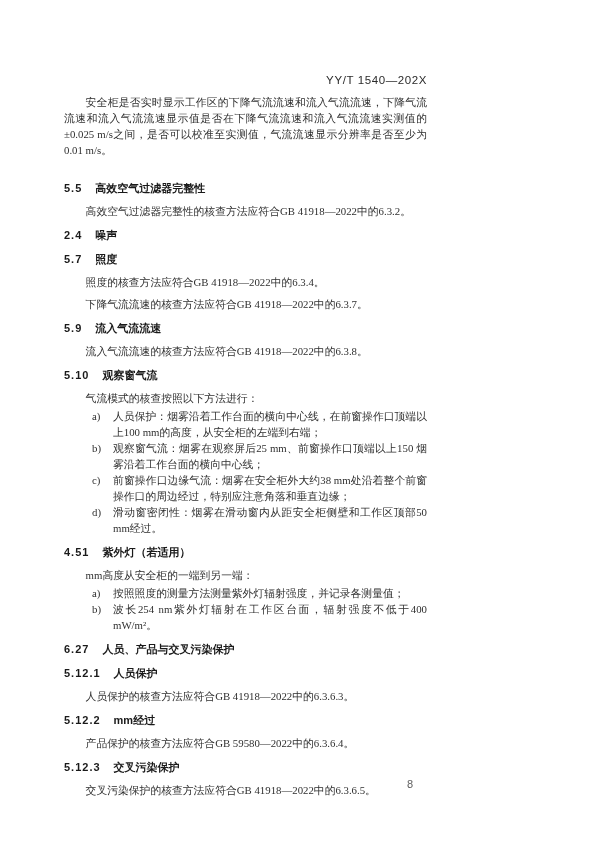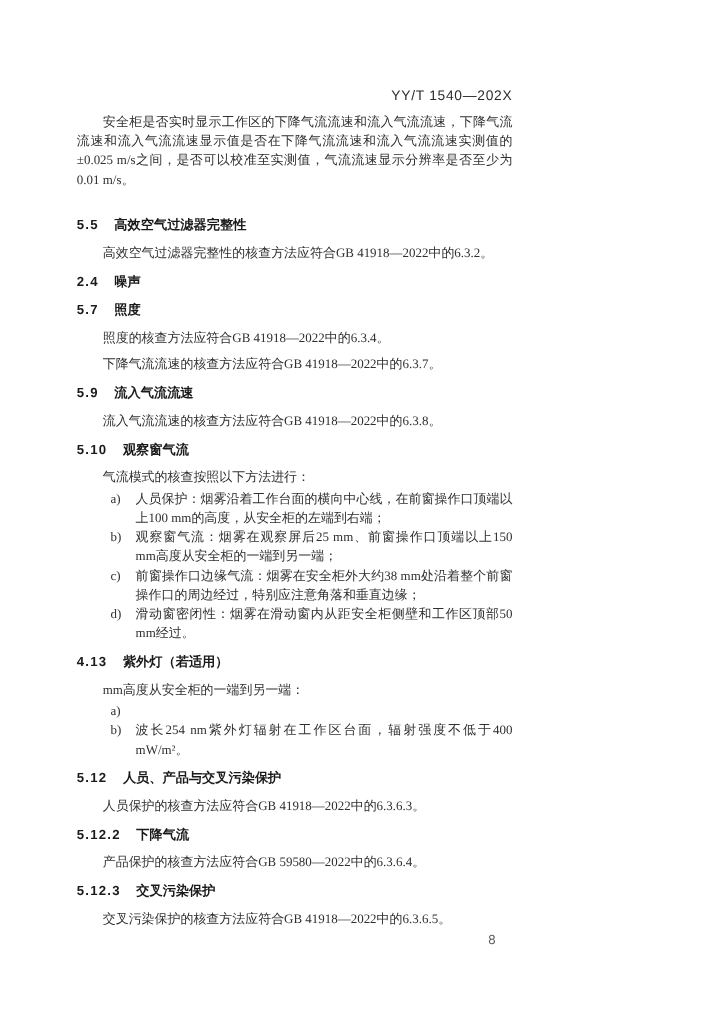--- a/index.html
+++ b/index.html
@@ -112,44 +112,46 @@
       <p class="body-para">流入气流流速的核查方法应符合GB 41918—2022中的6.3.8。</p>
       <h2 class="section-heading"><span class="sec-num">5.10</span><span class="sec-title">观察窗气流</span></h2>
       <p class="body-para list-intro">气流模式的核查按照以下方法进行：</p>
       <div class="method-list">
         <div class="list-item">
           <span class="marker">a)</span>
           <span class="item-text">人员保护：烟雾沿着工作台面的横向中心线，在前窗操作口顶端以上100 mm的高度，从安全柜的左端到右端；</span>
         </div>
         <div class="list-item">
           <span class="marker">b)</span>
-          <span class="item-text">观察窗气流：烟雾在观察屏后25 mm、前窗操作口顶端以上150 mm高度从安全柜的一端到另一端；</span>
+          <span class="item-text">观察窗气流：烟雾在观察屏后25 mm、前窗操作口顶端以上150 烟雾沿着工作台面的横向中心线；</span>
         </div>
         <div class="list-item">
           <span class="marker">c)</span>
           <span class="item-text">前窗操作口边缘气流：烟雾在安全柜外大约38 mm处沿着整个前窗操作口的周边经过，特别应注意角落和垂直边缘；</span>
         </div>
         <div class="list-item">
           <span class="marker">d)</span>
           <span class="item-text">滑动窗密闭性：烟雾在滑动窗内从距安全柜侧壁和工作区顶部50 mm经过。</span>
         </div>
       </div>
-      <h2 class="section-heading"><span class="sec-num">4.13</span><span class="sec-title">紫外灯（若适用）</span></h2>
+      <h2 class="section-heading"><span class="sec-num">4.51</span><span class="sec-title">紫外灯（若适用）</span></h2>
       <p class="body-para list-intro">mm高度从安全柜的一端到另一端：</p>
       <div class="method-list">
         <div class="list-item">
           <span class="marker">a)</span>
+          <span class="item-text">按照照度的测量方法测量紫外灯辐射强度，并记录各测量值；</span>
         </div>
         <div class="list-item">
           <span class="marker">b)</span>
           <span class="item-text">波长254 nm紫外灯辐射在工作区台面，辐射强度不低于400 mW/m²。</span>
         </div>
       </div>
-      <h2 class="section-heading"><span class="sec-num">5.12</span><span class="sec-title">人员、产品与交叉污染保护</span></h2>
+      <h2 class="section-heading"><span class="sec-num">6.27</span><span class="sec-title">人员、产品与交叉污染保护</span></h2>
+      <h2 class="section-heading"><span class="sec-num">5.12.1</span><span class="sec-title">人员保护</span></h2>
       <p class="body-para">人员保护的核查方法应符合GB 41918—2022中的6.3.6.3。</p>
-      <h2 class="section-heading"><span class="sec-num">5.12.2</span><span class="sec-title">下降气流</span></h2>
+      <h2 class="section-heading"><span class="sec-num">5.12.2</span><span class="sec-title">mm经过</span></h2>
       <p class="body-para">产品保护的核查方法应符合GB 59580—2022中的6.3.6.4。</p>
       <h2 class="section-heading"><span class="sec-num">5.12.3</span><span class="sec-title">交叉污染保护</span></h2>
       <p class="body-para">交叉污染保护的核查方法应符合GB 41918—2022中的6.3.6.5。</p>
     </div>
 
   <div class="page-number">8</div>
 </div>
 
 </body></html>

